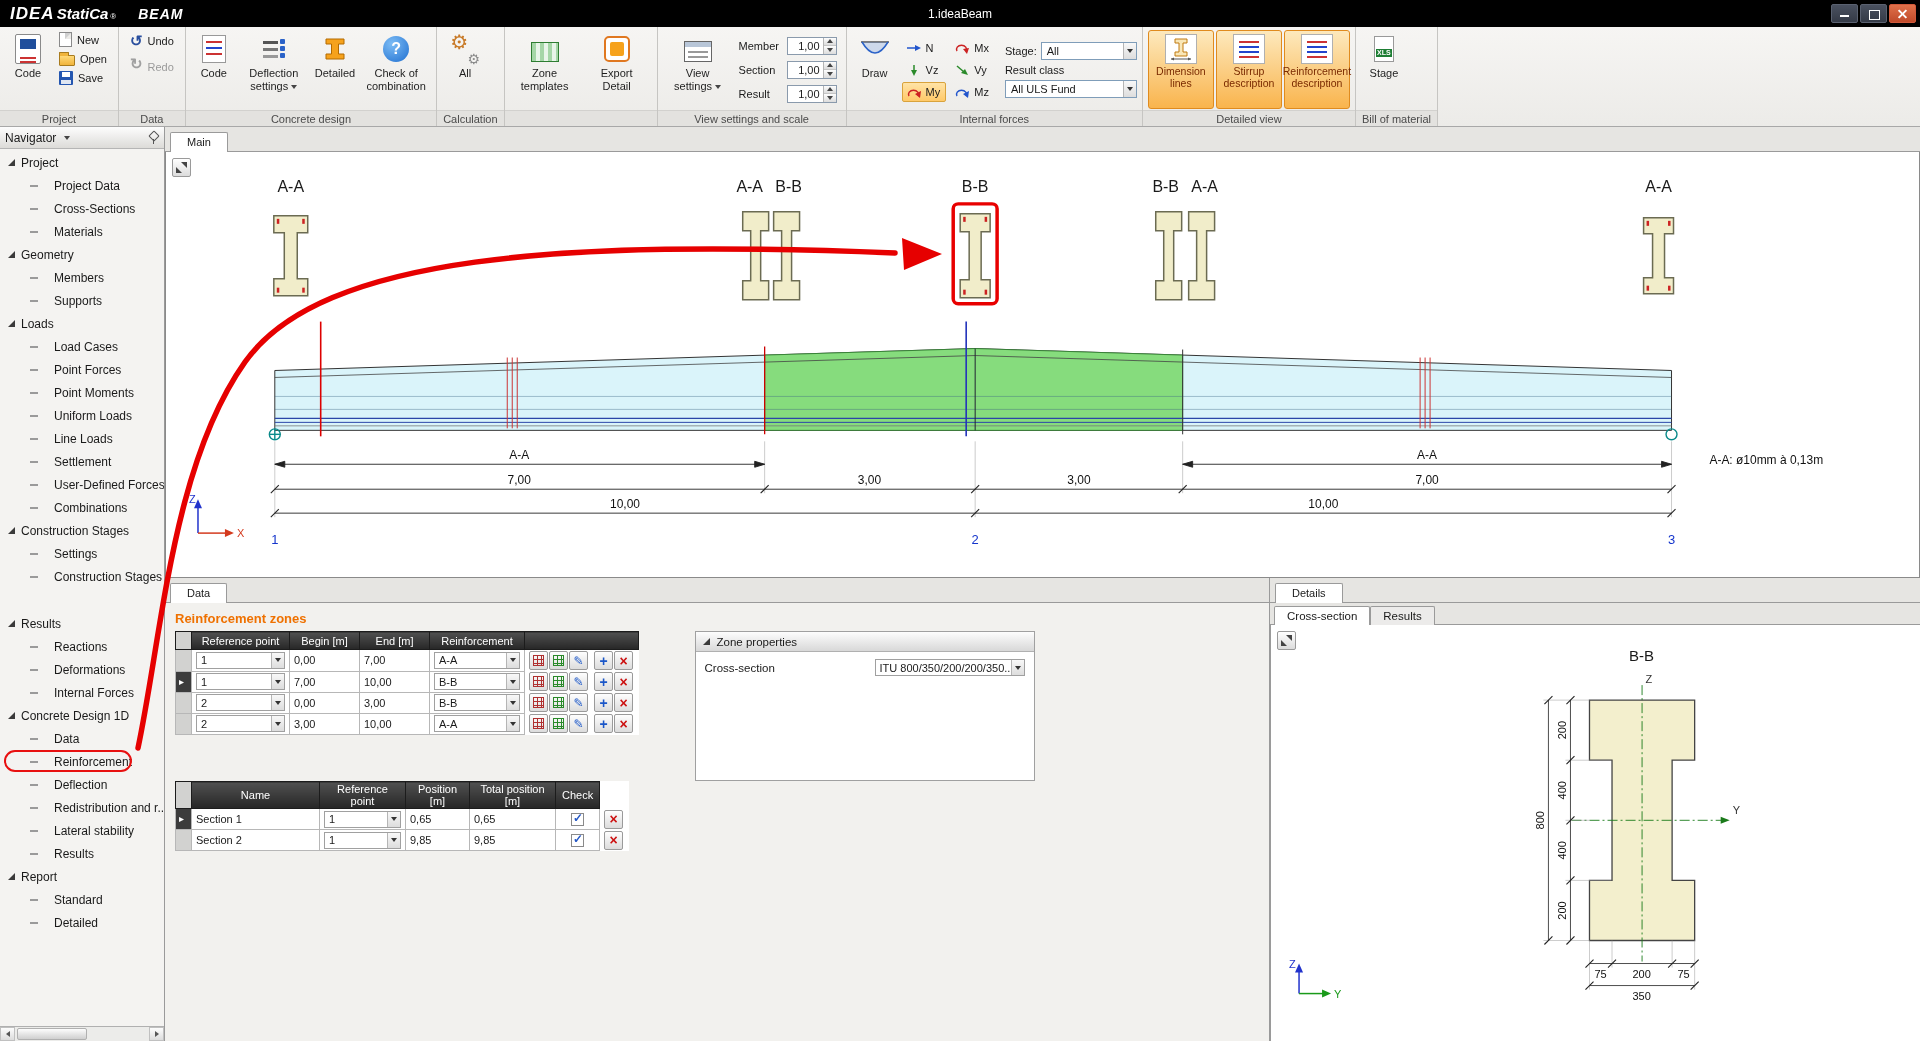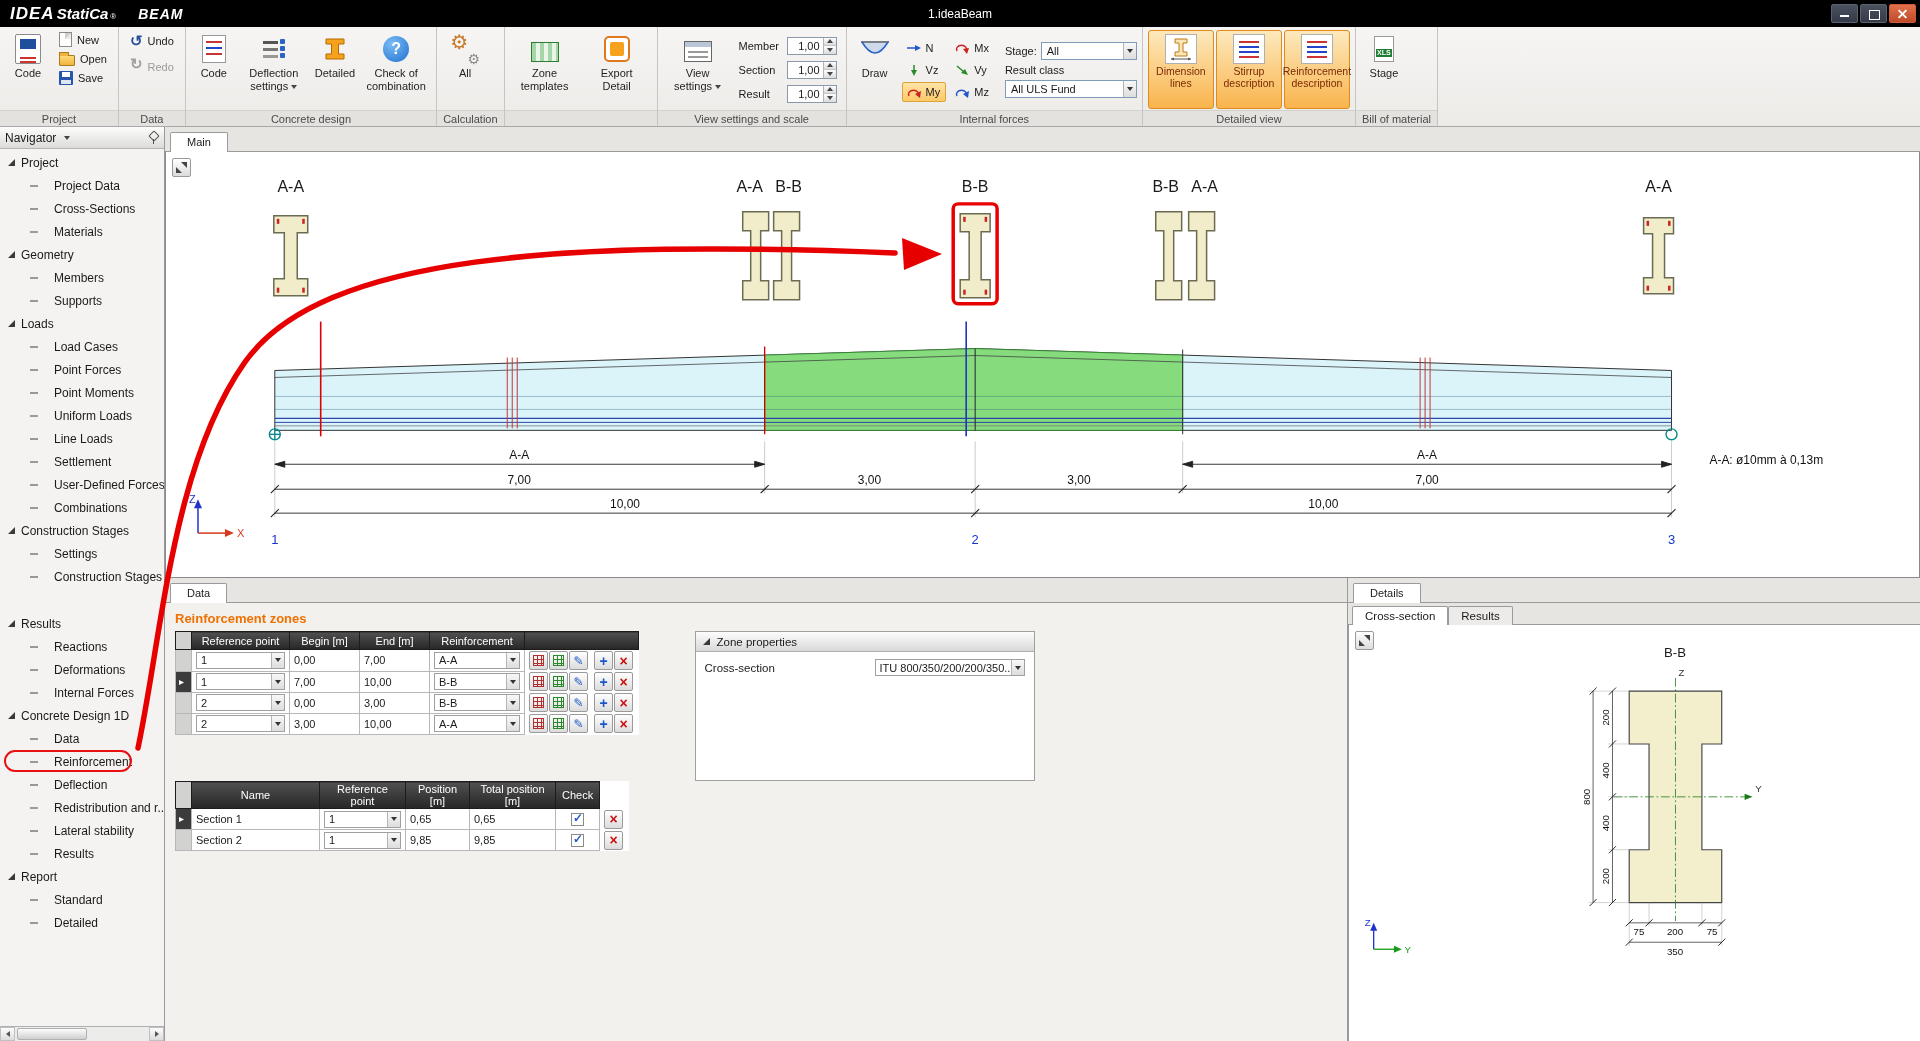--- a/index.html
+++ b/index.html
@@ -166,21 +166,21 @@
 
   .check-head { display:flex; align-items:center; gap:8px; margin:26px 0 5px 0; }
   .plus-btn { width:26px; height:21px; border:1px solid #7f9db9; border-radius:2px; background:linear-gradient(#ffffff,#dfe9f5); position:relative; }
   .plus-btn::before { content:""; position:absolute; left:8px; right:8px; top:9px; height:3px; background:#2a62c8; }
   .plus-btn::after { content:""; position:absolute; top:5px; bottom:5px; left:11.5px; width:3px; background:#2a62c8; }
 
   .cb { width:13px; height:13px; border:1px solid #8a8a8a; background:#fff; display:inline-block; position:relative; vertical-align:middle; }
   .cb.checked::after { content:"✓"; position:absolute; top:-3px; left:1px; color:#2457c5; font-size:12px; font-weight:bold; }
 
   
-  .details-panel { width:572px; display:flex; flex-direction:column; }
+  .details-panel { width:650px; display:flex; flex-direction:column; }
   .inner-tabs { height:22px; background:#e6e5e2; display:flex; align-items:flex-end; border-bottom:1px solid #9a9a9a; padding-left:4px; }
   .itab { padding:3px 12px; font-size:11.5px; border:1px solid #9a9a9a; border-bottom:none; background:#ecebea; border-radius:2px 2px 0 0; position:relative; top:1px; }
   .itab.active { background:#fff; z-index:2; }
   .det-draw { flex:1; background:#fff; position:relative; border-left:1px solid #9a9a9a; }
 
   
   .annot { position:absolute; left:0; top:0; width:1920px; height:1041px; pointer-events:none; z-index:60; }
 
   svg text { font-family:"Liberation Sans", sans-serif; }
 </style>

